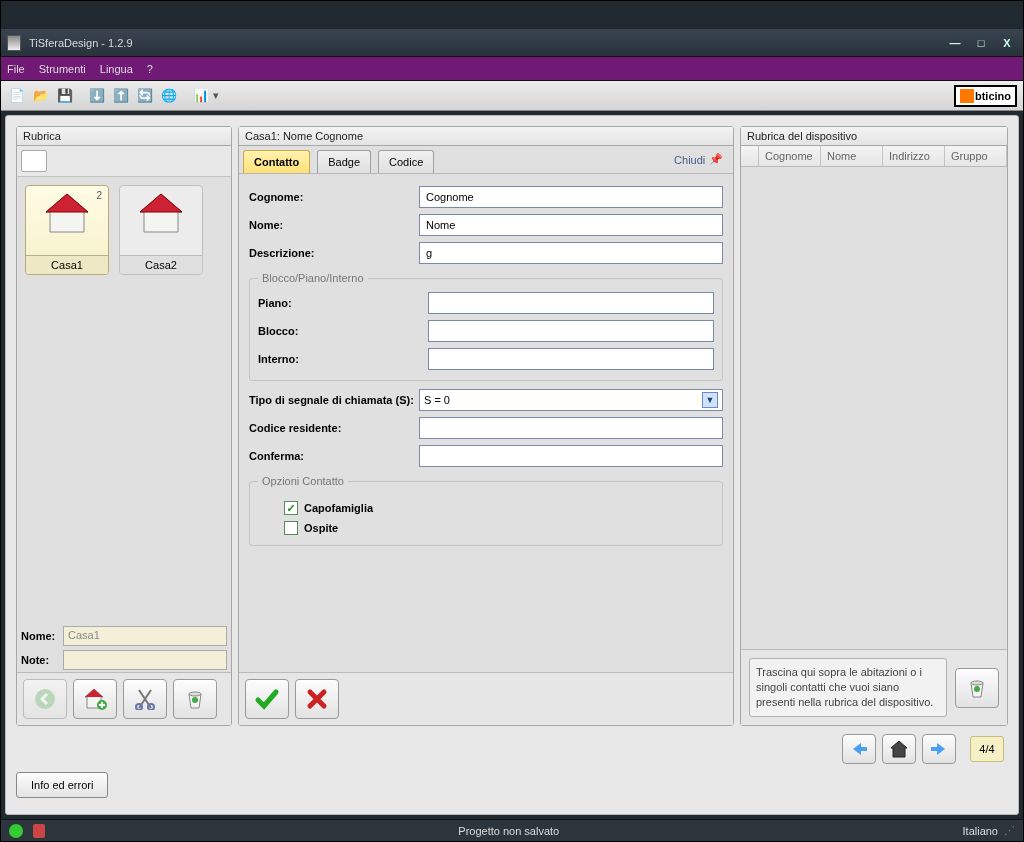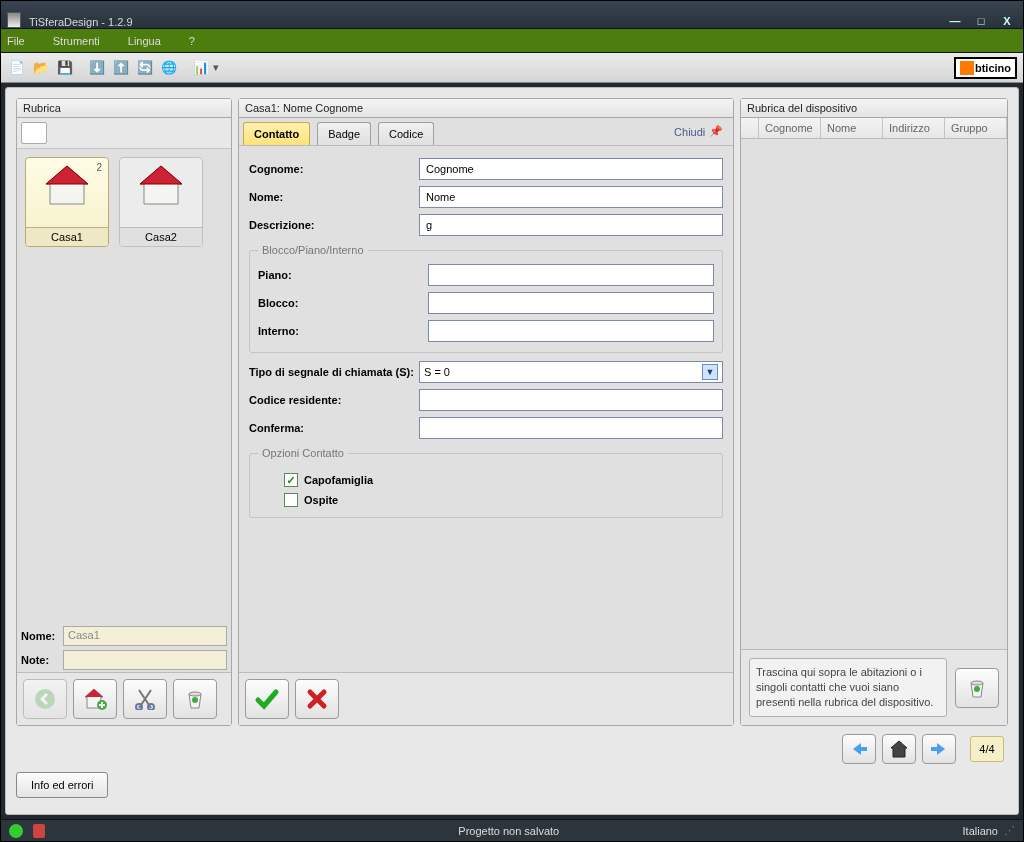--- a/index.html
+++ b/index.html
@@ -1,25 +1,25 @@
 <!DOCTYPE html>
 <html><head>
 <meta charset="utf-8">
 <style>
 * { box-sizing: border-box; margin: 0; padding: 0; font-family: Tahoma, Arial, sans-serif; font-size: 11px; }
 html, body { width: 1024px; height: 842px; overflow: hidden; background: #1a1a1a; }
 
 .window { width: 1024px; height: 842px; background: #202830;  border: 1px solid #000; display: flex; flex-direction: column; }
 
-.titlebar { height: 28px; background: linear-gradient(#3a4450,#28323c); display: flex; align-items: flex-end; color: #d8d8d8; padding: 0 6px; border-bottom:1px solid #111;}
+.titlebar { height: 28px; background: linear-gradient(#3a4450,#28323c); display: flex; align-items: center; color: #d8d8d8; padding: 0 6px; border-bottom:1px solid #111;margin-top:28px;}
 .titlebar .ticon { width:14px; height:16px; background: linear-gradient(#888,#eee); margin-right:8px; border:1px solid #555;}
 .titlebar .spacer{flex:1}
 .winbtn{width:20px;height:14px;margin-left:6px;color:#cfe;display:flex;align-items:center;justify-content:center;font-weight:bold;cursor:pointer}
 
-.menubar{height:24px;background:#4d7c0f;display:flex;align-items:center;padding:0 6px;color:#ddd;gap:28px;border-bottom:1px solid #111}
+.menubar{height:24px;background:#701a75;display:flex;align-items:center;padding:0 6px;color:#ddd;gap:14px;border-bottom:1px solid #111}
 .menuitem{cursor:pointer}
 
 .toolbar{height:30px;background:linear-gradient(#ececec,#d5d5d5);display:flex;align-items:center;padding:0 6px;border-bottom:1px solid #888}
 .tbicon{width:20px;height:20px;margin-right:4px;border-radius:3px;display:flex;align-items:center;justify-content:center;font-size:13px}
 .toolbar .spacer{flex:1}
 .brand{border:2px solid #000;padding:2px 4px;background:#fff;display:flex;align-items:center;font-weight:bold;font-size:14px;height:22px}
 .brand .sq{width:14px;height:14px;background:#ff7800;margin-right:1px;display:inline-block}
 
 .workarea{flex:1;background:#e8e8e8;padding:10px;display:flex;flex-direction:column;border:1px solid #bbb;margin:4px;border-radius:3px;}
 

